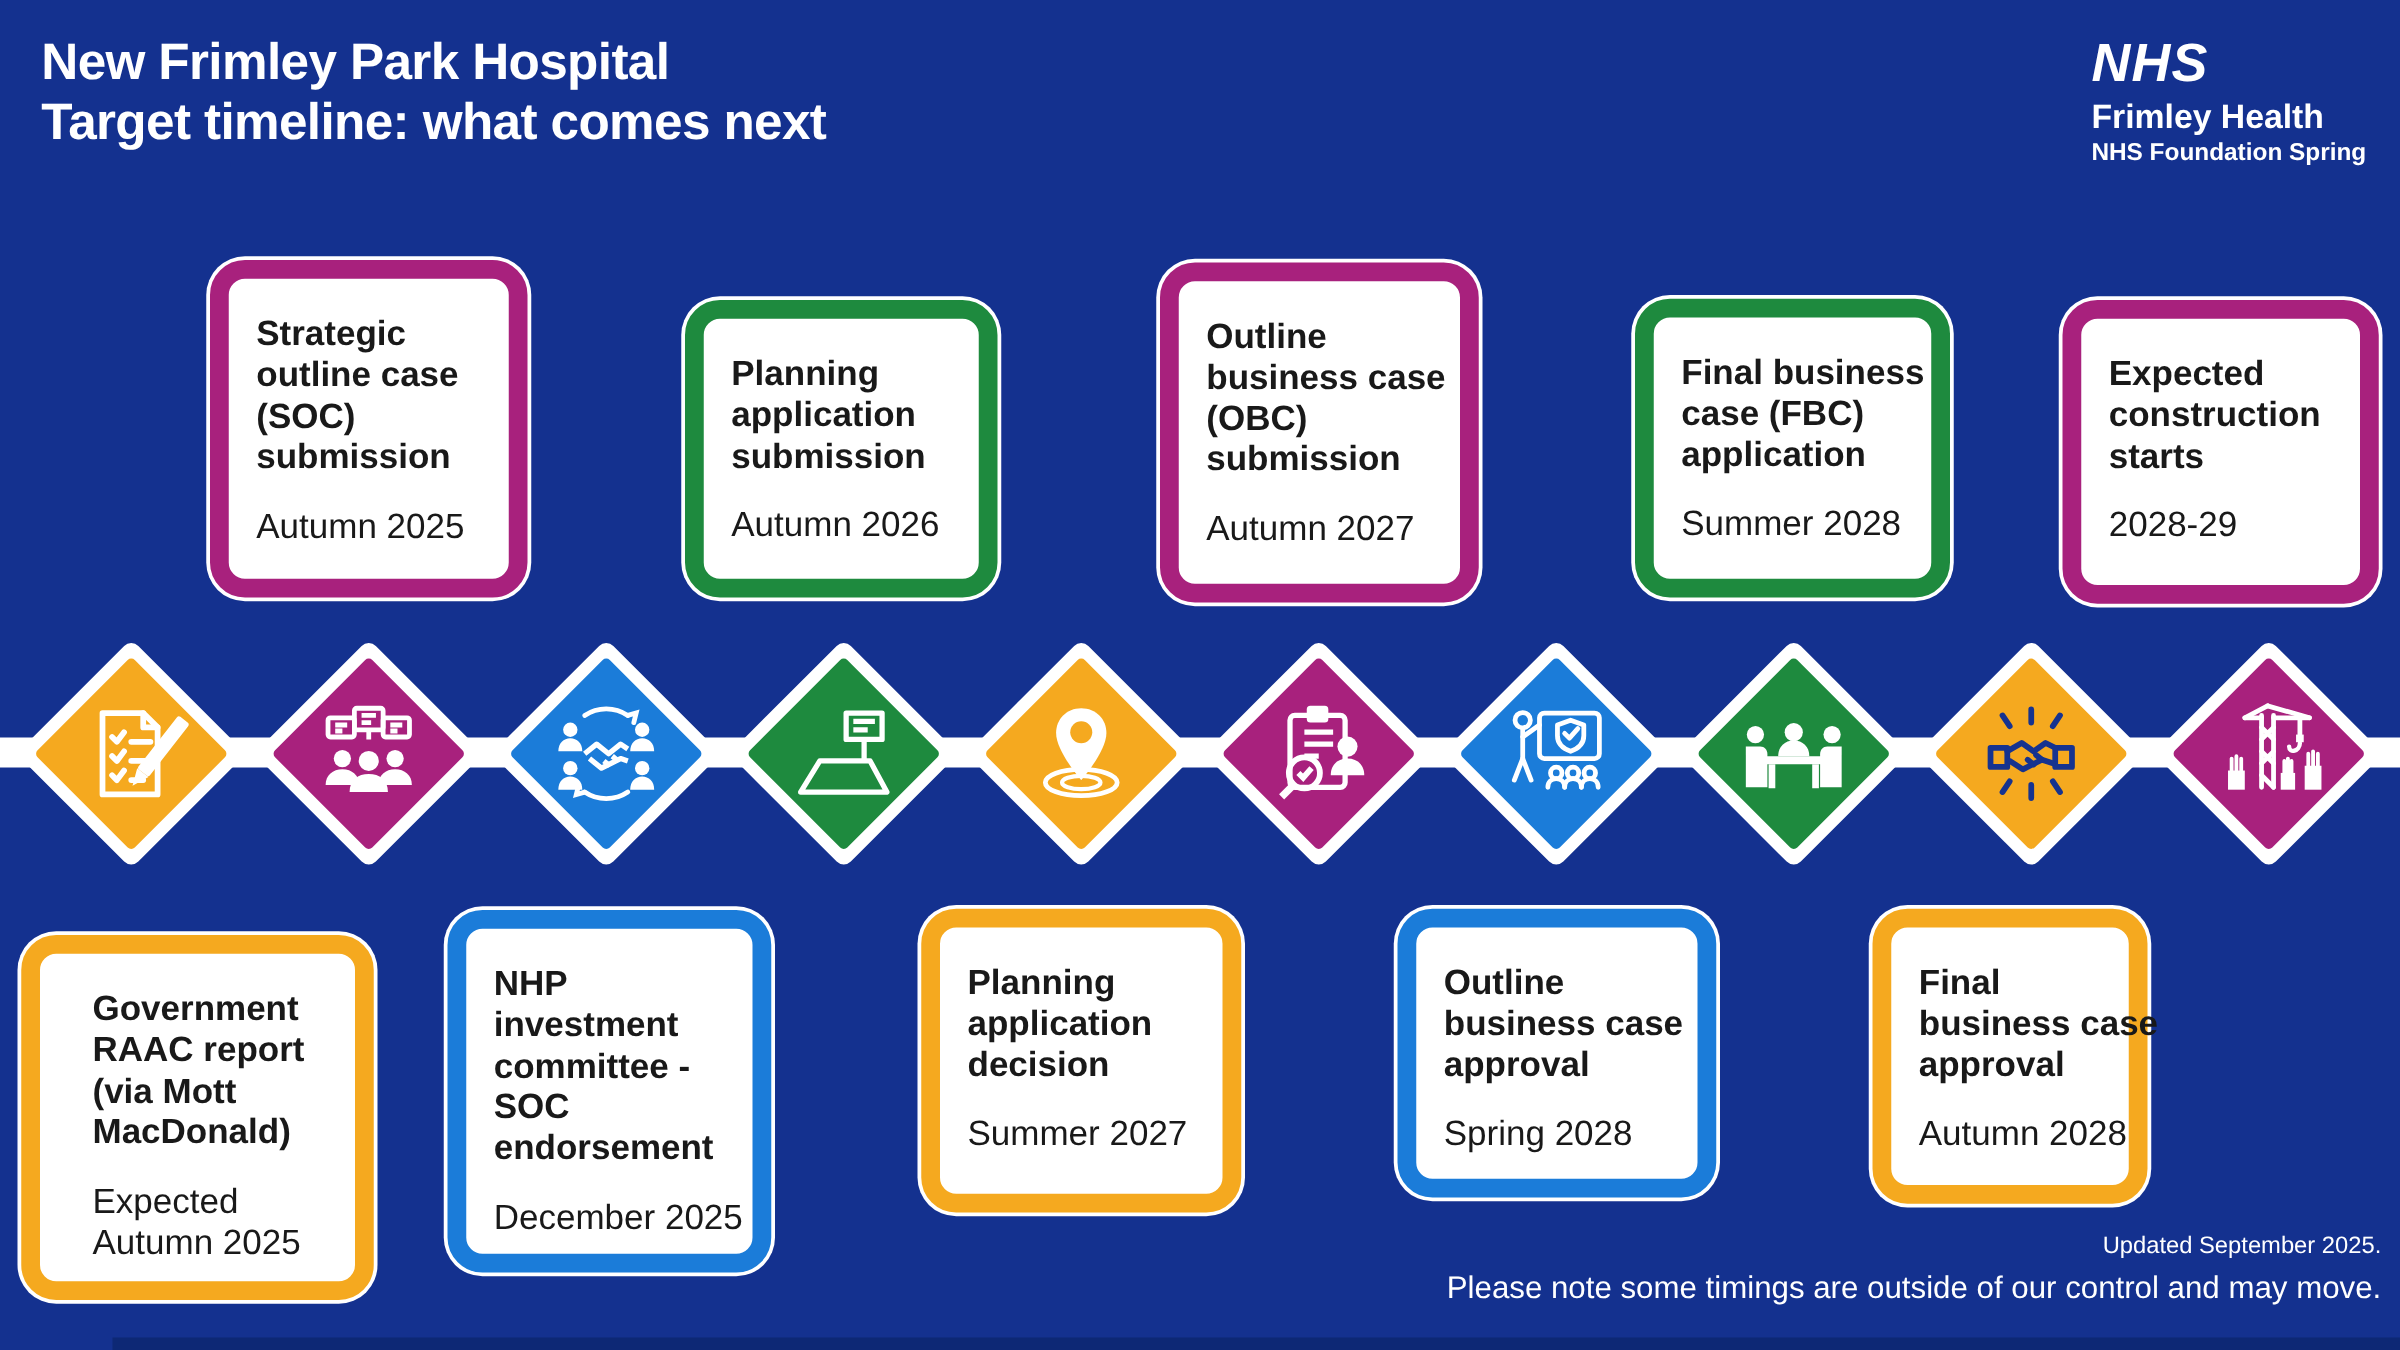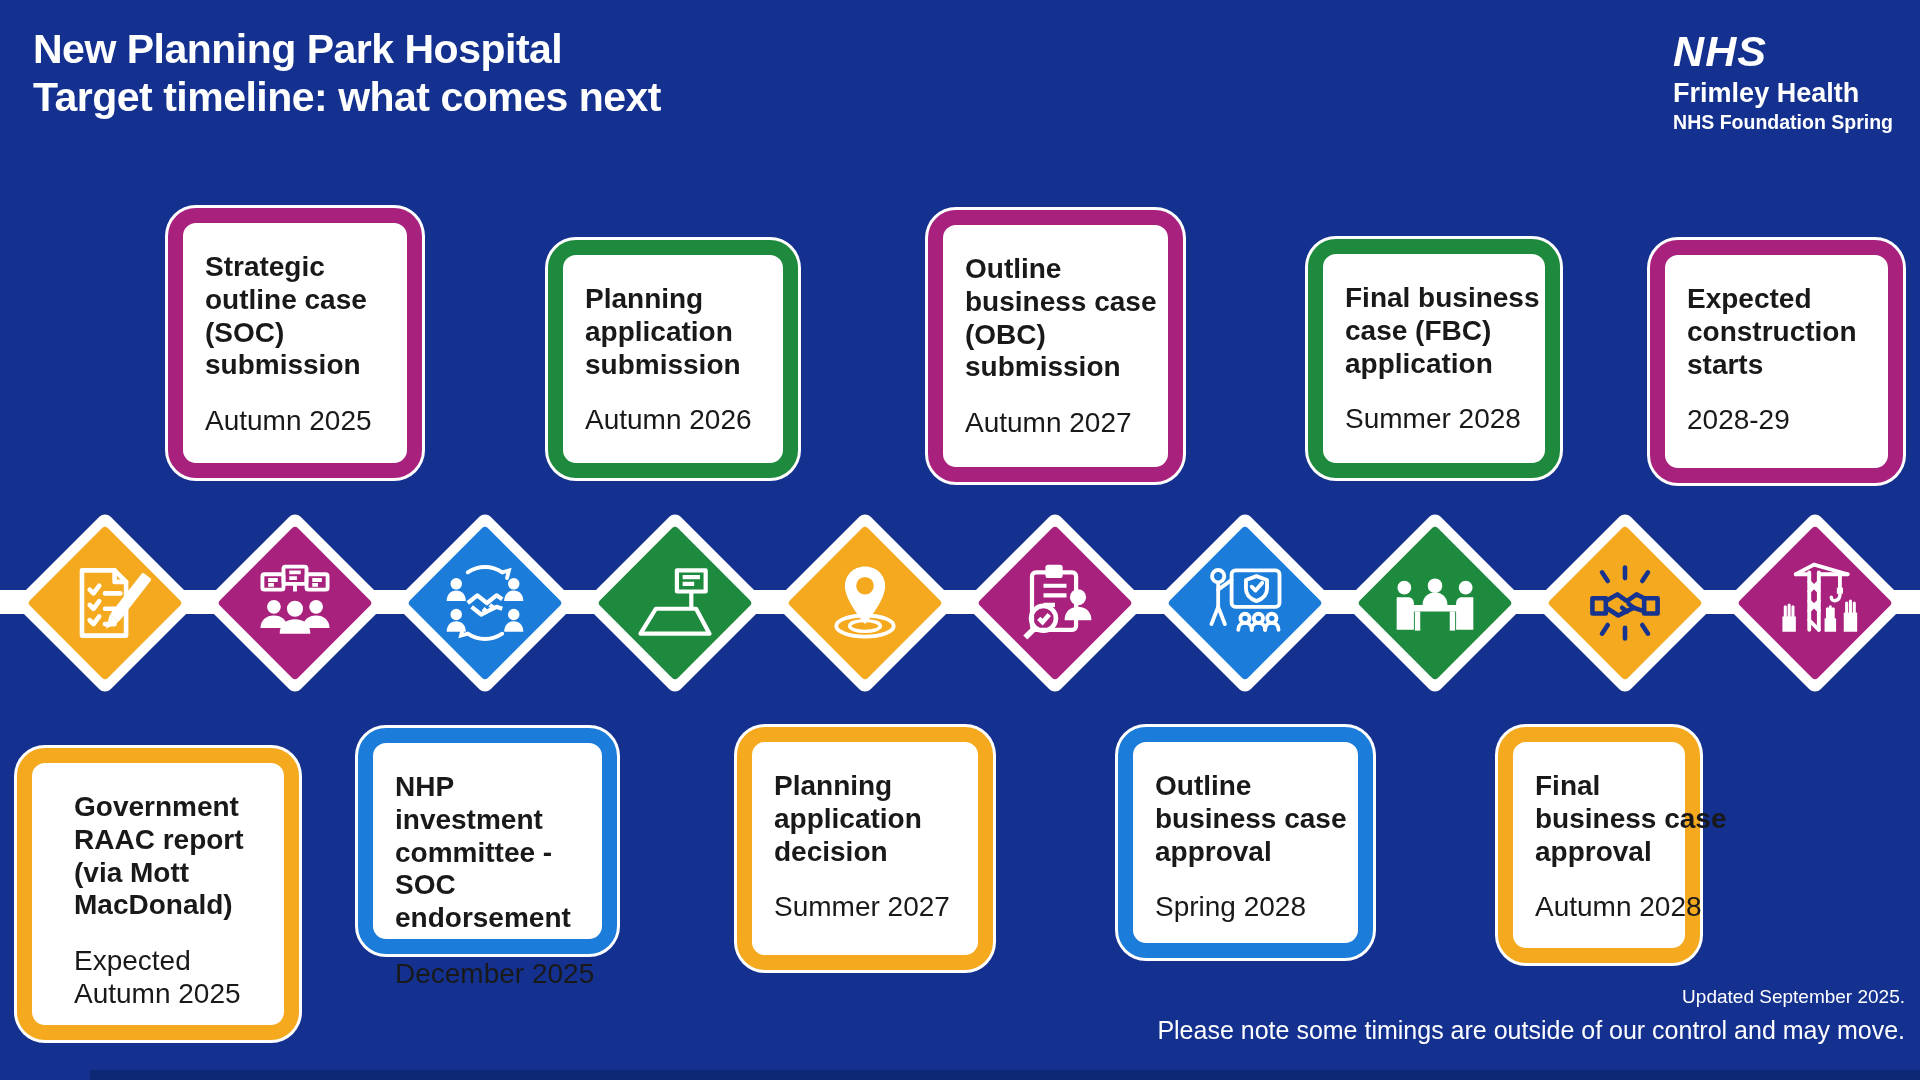--- a/index.html
+++ b/index.html
@@ -36,21 +36,21 @@
   .footer{position:absolute;right:15px;bottom:34px;text-align:right;color:#fff;}
   .footer .updated{font-size:19px;line-height:1.3;}
   .footer .note{font-size:25px;line-height:1.3;margin-top:4px;}
   .bottom-bar{position:absolute;left:90px;top:1070px;width:1830px;height:10px;background:#0D2875;}
 </style>
 </head>
 <body>
 
 <div id="stage" style="background: rgb(20, 49, 143);">
 
-  <div class="title">New Planning Park Hospital
+  <div class="title">New Frimley Park Hospital
 Target timeline: what comes next</div>
   <div class="logo">
     <div class="nhs">NHS</div>
     <div class="trust">Frimley Health</div>
     <div class="trusttype">NHS Foundation Spring</div>
   </div>
 
   <div class="card" style="left: 168px; top: 208px; width: 254px; height: 270px; --accent: #A8217D;">
     <div class="card-inner">
       <div class="card-title">Strategic
@@ -323,21 +323,21 @@
   <div class="card" style="left: 17px; top: 748px; width: 282px; height: 292px; padding-left: 20px; --accent: #F5A91F;">
     <div class="card-inner">
       <div class="card-title">Government
 RAAC report
 (via Mott
 MacDonald)</div>
       <div class="card-date">Expected
 Autumn 2025</div>
     </div>
   </div>
-  <div class="card" style="left: 358px; top: 728px; width: 259px; height: 226px; --accent: #1B7CD9;">
+  <div class="card" style="left: 358px; top: 728px; width: 259px; height: 290px; --accent: #1B7CD9;">
     <div class="card-inner">
       <div class="card-title">NHP
 investment
 committee -
 SOC
 endorsement</div>
       <div class="card-date">December 2025</div>
     </div>
   </div>
   <div class="card" style="left: 737px; top: 727px; width: 256px; height: 243px; --accent: #F5A91F;">
@@ -349,21 +349,21 @@
     </div>
   </div>
   <div class="card" style="left: 1118px; top: 727px; width: 255px; height: 231px; --accent: #1B7CD9;">
     <div class="card-inner">
       <div class="card-title">Outline
 business case
 approval</div>
       <div class="card-date">Spring 2028</div>
     </div>
   </div>
-  <div class="card" style="left: 1498px; top: 727px; width: 202px; height: 236px; --accent: #F5A91F;">
+  <div class="card" style="left: 1498px; top: 727px; width: 220px; height: 236px; --accent: #F5A91F;">
     <div class="card-inner">
       <div class="card-title">Final
 business case
 approval</div>
       <div class="card-date">Autumn 2028</div>
     </div>
   </div>
 
   <div class="footer">
     <div class="updated">Updated September 2025.</div>

